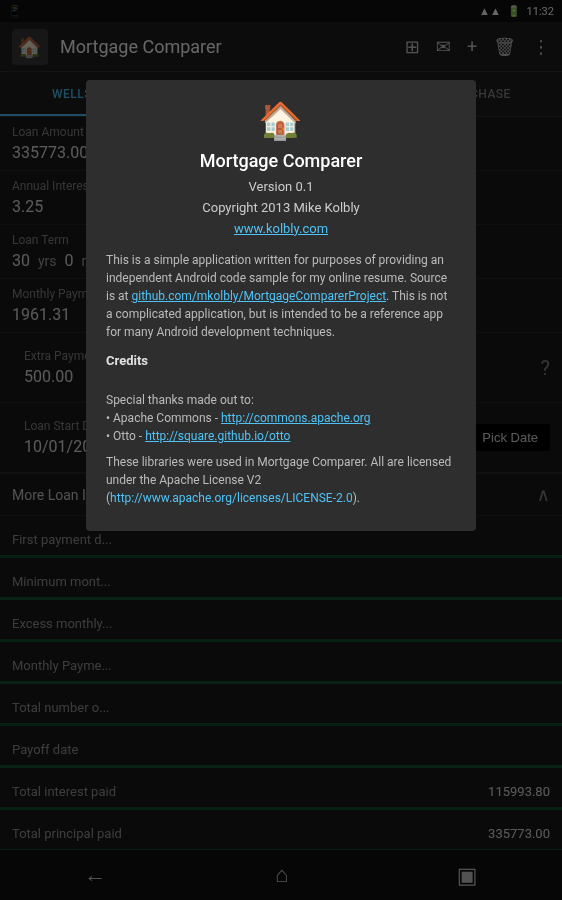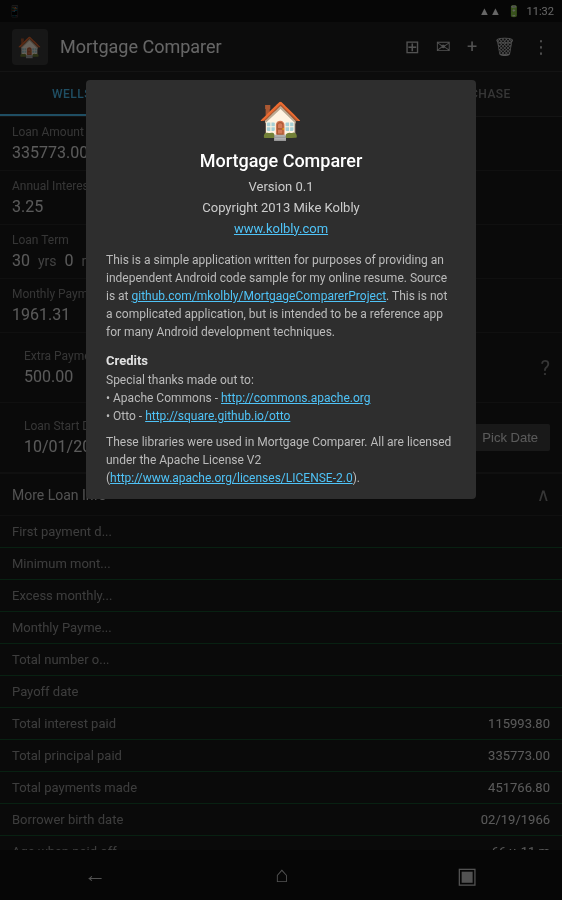--- a/index.html
+++ b/index.html
@@ -139,21 +139,21 @@
       font-size: 20px;
     }
 
     .loan-start-row {
       display: flex;
       align-items: center;
       justify-content: space-between;
       padding: 8px 12px;
     }
     .pick-date-btn {
-      background: #404040;
+      background: #000000;
       color: #e0e0e0;
       border: none;
       padding: 6px 12px;
       font-size: 13px;
       border-radius: 2px;
       cursor: pointer;
     }
 
     
     .more-loan-info {
@@ -171,21 +171,22 @@
     .chevron-up {
       color: #888;
       font-size: 18px;
     }
 
     
     .table-row {
       display: flex;
       justify-content: space-between;
       padding: 8px 12px;
-      border-bottom: 1px solid #14532d;
+      border-bottom: 3px solid #14532d;
+      margin-top: 8px;
     }
     .table-row-label {
       font-size: 13px;
       color: #999;
     }
     .table-row-value {
       font-size: 13px;
       color: #e0e0e0;
     }
 
@@ -240,38 +241,37 @@
     .dialog-version {
       font-size: 13px;
       color: #ccc;
       line-height: 1.6;
     }
     .dialog-link {
       color: #4fc3f7;
       text-decoration: underline;
     }
     .dialog-body {
-      padding: 0 20px 12px;
+      padding: 0 20px 24px;
       font-size: 12px;
       color: #bbb;
       line-height: 1.5;
     }
     .dialog-body .credits-title {
       font-weight: bold;
       color: #e0e0e0;
-      margin: 10px 0 0;
+      margin: 10px 0 20px;
       font-size: 13px;
     }
     .dialog-body .link {
       color: #4fc3f7;
       text-decoration: underline;
     }
     .dialog-body .apache-link {
       color: #4fc3f7;
-      text-decoration: underline;
     }
   </style>
 </head>
 <body>
 
 <div class="status-bar">
   <div class="status-left">
     <span>📱</span>
   </div>
   <div class="status-right">

